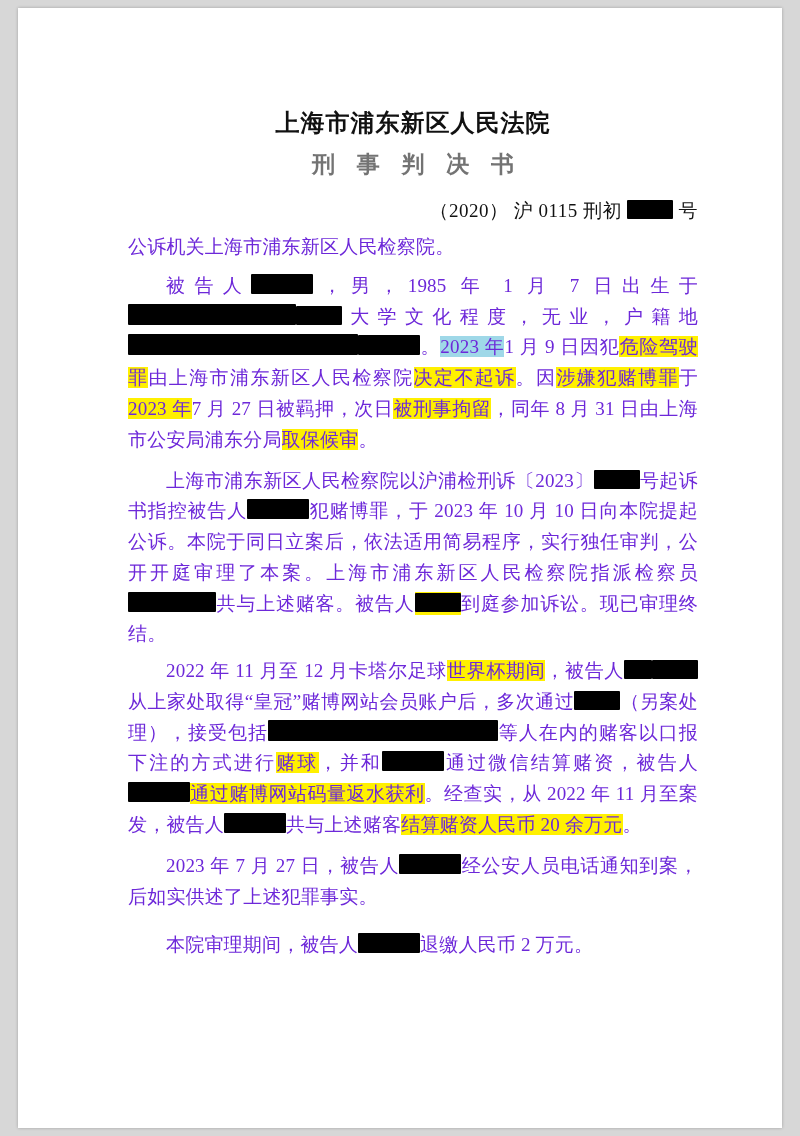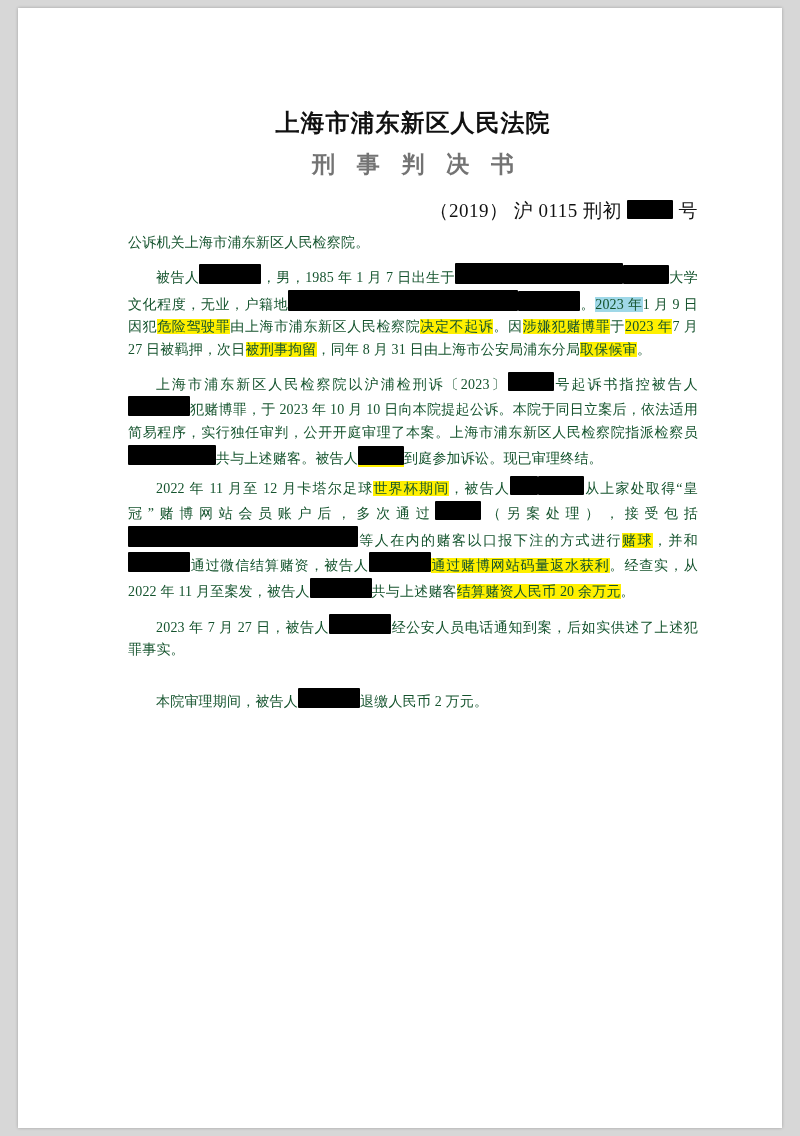--- a/index.html
+++ b/index.html
@@ -52,22 +52,22 @@
     padding-left: 8px;
   }
   .case-no {
     text-align: right;
     font-size: 19px;
     color: #111;
     margin-top: 18px;
     letter-spacing: 0.5px;
   }
   p.body {
-    font-size: 14px;
-    color: #14532d;
+    font-size: 19px;
+    color: #6d28d9;
     line-height: 1.62;
     margin: 0;
     text-align: justify;
     text-justify: inter-ideograph;
     letter-spacing: 0.2px;
   }
   p.indent {
     text-indent: 2em;
   }
   p.body + p.body {
@@ -94,21 +94,21 @@
 <body>
 
 <div class="page">
   <div class="paper">
     <div class="doc">
 
       <div class="title-main">上海市浦东新区人民法院</div>
       <div class="title-sub">刑 事 判 决 书</div>
 
       <div class="case-no">
-        <span>（2019）</span>
+        <span>（2020）</span>
         <span>沪 0115 刑初</span>
         <span class="redact r-s"></span>
         <span>号</span>
       </div>
 
       <p class="body" style="margin-top:8px">
         <span>公诉机关上海市浦东新区人民检察院。</span>
       </p>
 
       <p class="body indent" style="margin-top:8px">
@@ -121,19 +121,19 @@
 
 
       <p class="body indent" style="margin-top:6px">
         <span>2022 年 11 月至 12 月卡塔尔足球</span><span class="hl-y">世界杯期间</span><span>，被告人</span><span class="redact r-xs"></span><span class="redact r-s"></span><span>从上家处取得“皇冠”赌博网站会员账户后，多次通过</span><span class="redact r-s"></span><span>（另案处理），接受包括</span><span class="redact r-3xl"></span><span>等人在内的赌客以口报下注的方式进行</span><span class="hl-y">赌球</span><span>，并和</span><span class="redact r-m"></span><span>通过微信结算赌资，被告人</span><span class="redact r-m"></span><span class="hl-y">通过赌博网站码量返水获利</span><span>。经查实，从 2022 年 11 月至案发，被告人</span><span class="redact r-m"></span><span>共与上述赌客</span><span class="hl-y">结算赌资人民币 20 余万元</span><span>。</span>
       </p>
 
       <p class="body indent" style="margin-top:10px">
         <span>2023 年 7 月 27 日，被告人</span><span class="redact r-m"></span><span>经公安人员电话通知到案，后如实供述了上述犯罪事实。</span>
       </p>
 
-      <p class="body indent" style="margin-top:26px">
+      <p class="body indent" style="margin-top:18px">
         <span>本院审理期间，被告人</span><span class="redact r-m"></span><span>退缴人民币 2 万元。</span>
       </p>
 
     </div>
   </div>
 </div>
 
 </body></html>

